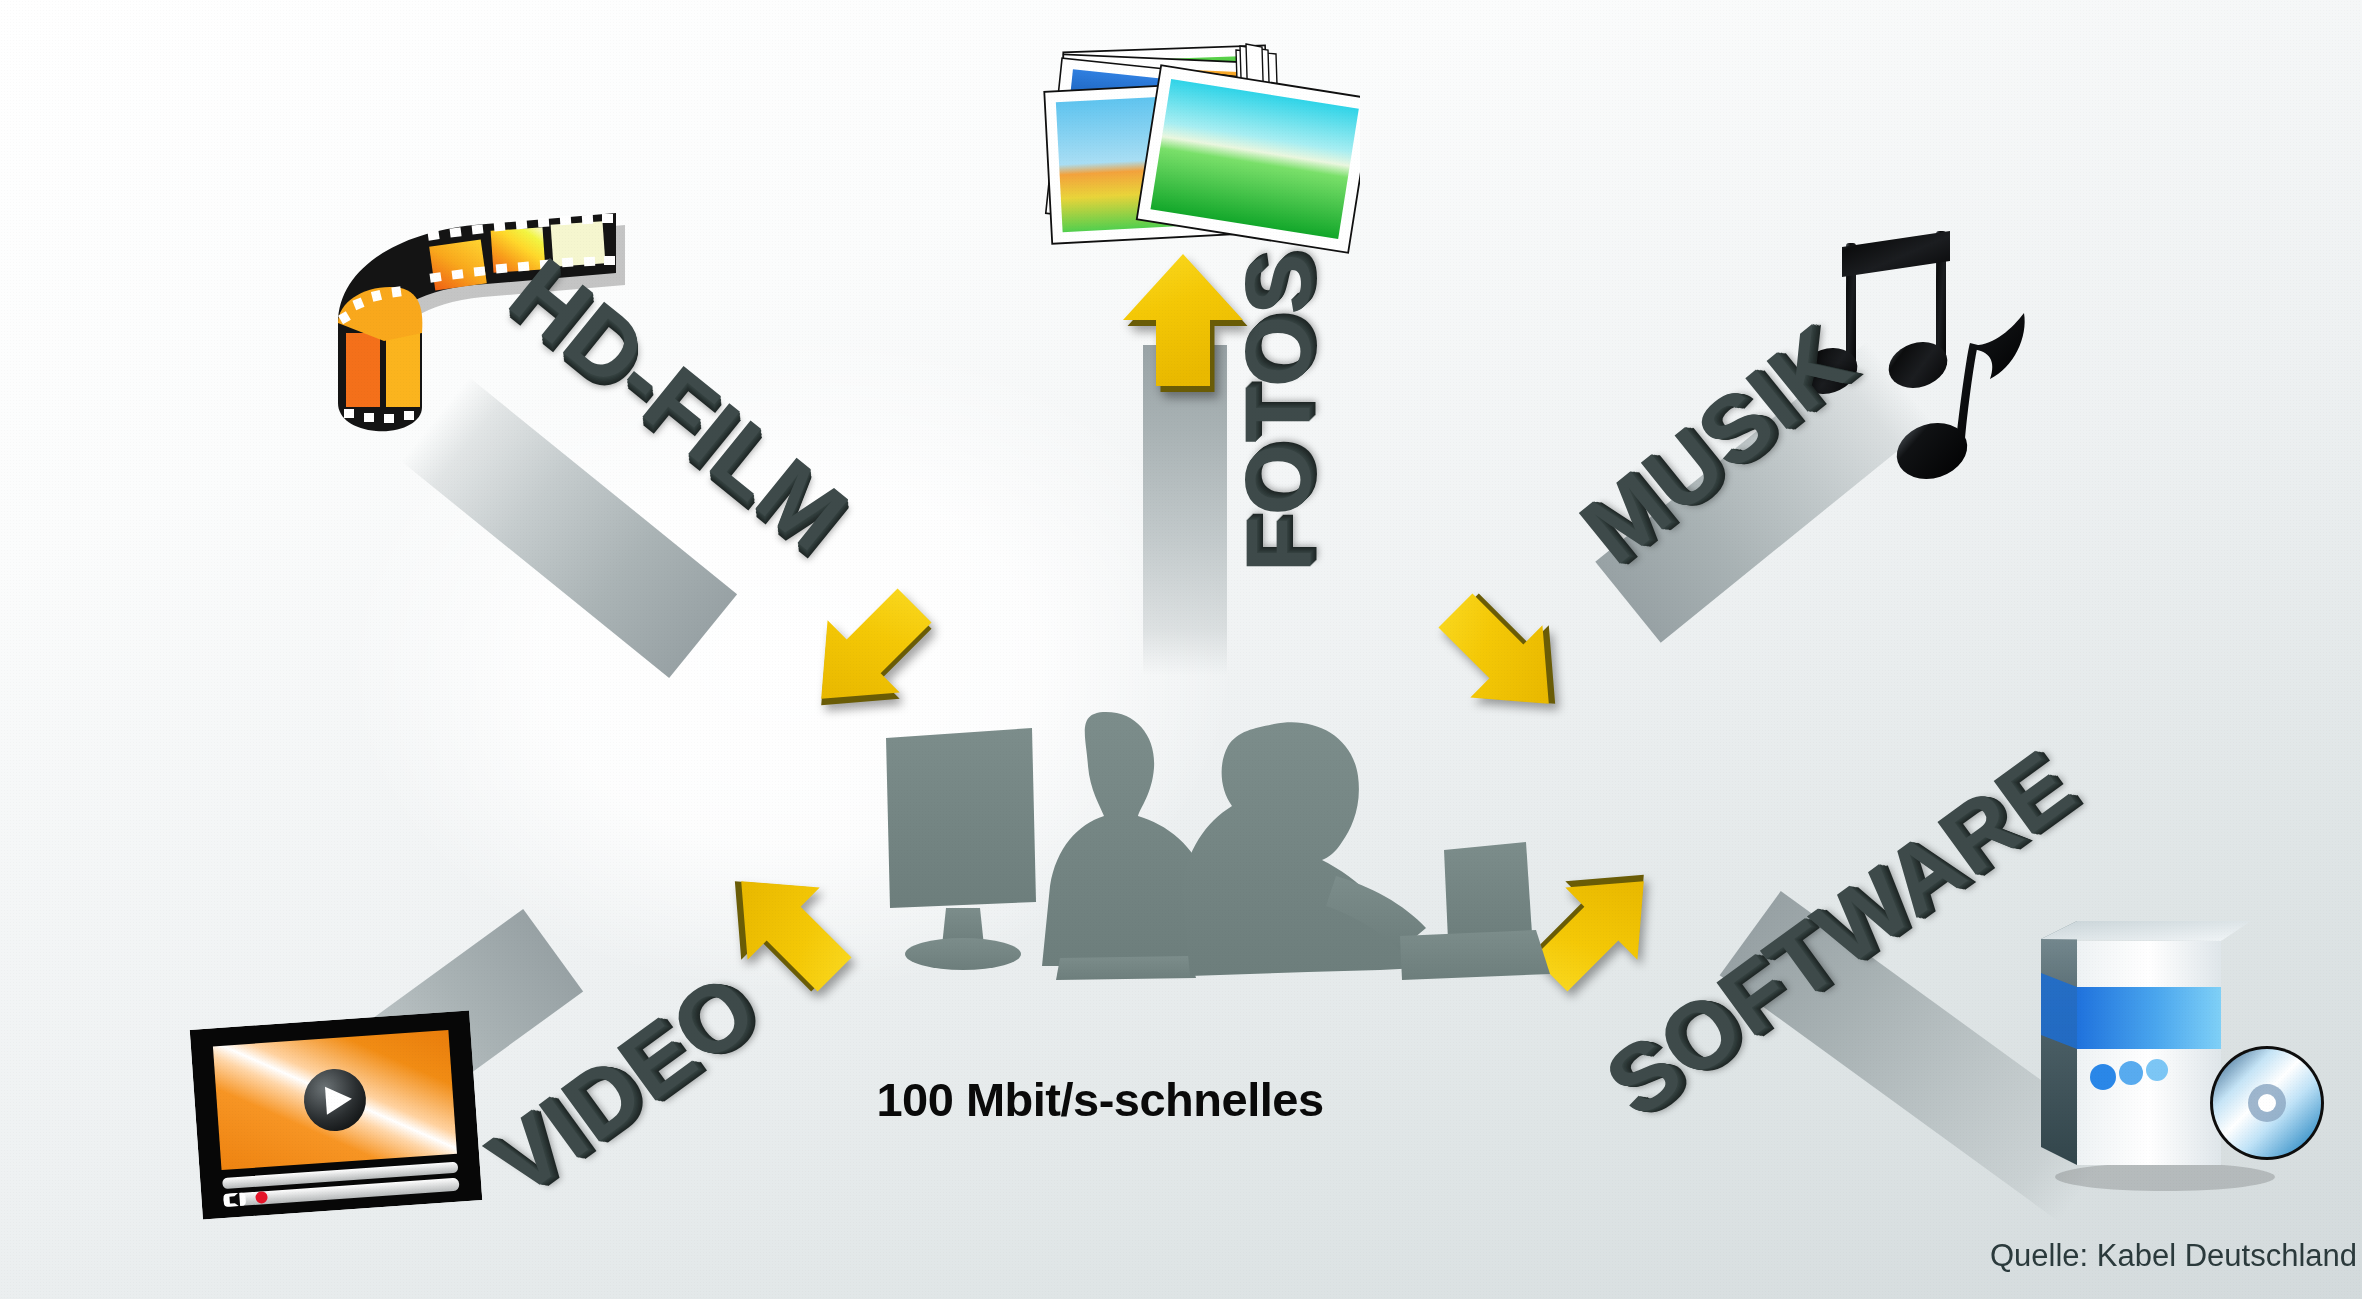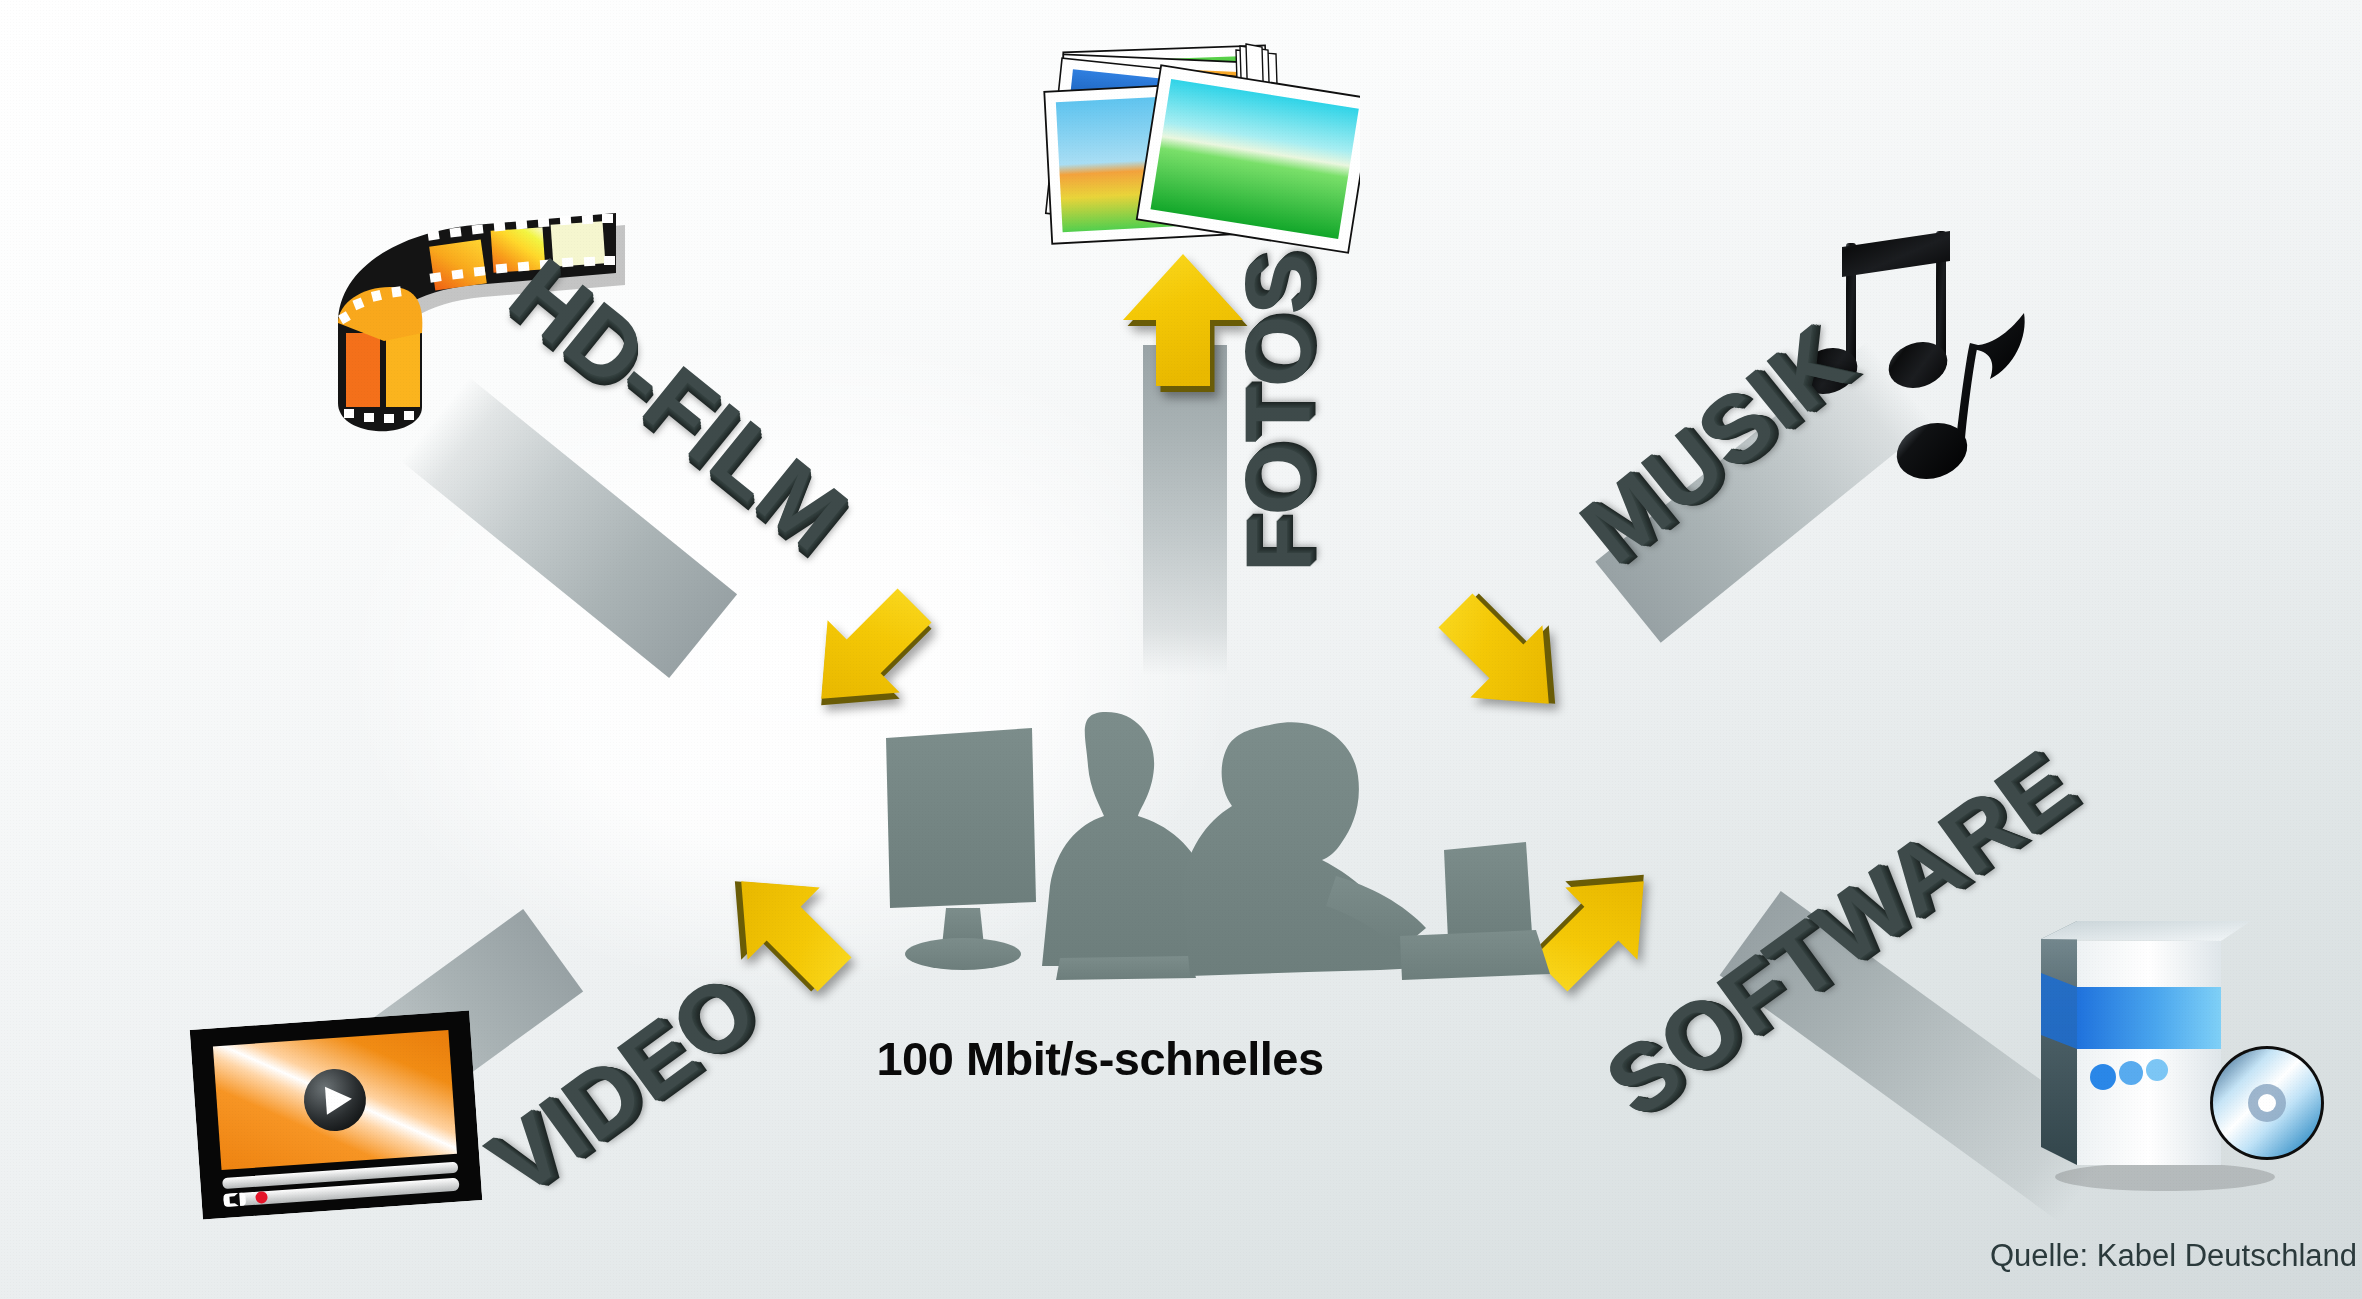--- a/index.html
+++ b/index.html
@@ -461,19 +461,19 @@
 
         <path d="M476,186 C510,196 544,214 566,238 L540,260 C516,238 490,224 466,216 Z"></path>
 
         <path d="M584,160 L666,152 L672,244 L588,250 Z"></path>
 
         <path d="M540,246 L676,240 L690,284 L542,290 Z"></path>
       </g>
     </svg>
   </div>
 
-  <div class="caption" style="left:790px;top:1030px;width:620px;">
+  <div class="caption" style="left:790px;top:1071px;width:620px;">
     <div>100 Mbit/s-schnelles</div>
   </div>
 
   <div class="source" style="left:1990px;top:1238px;">Quelle: Kabel Deutschland</div>
 
 </div>
 
 </body></html>

